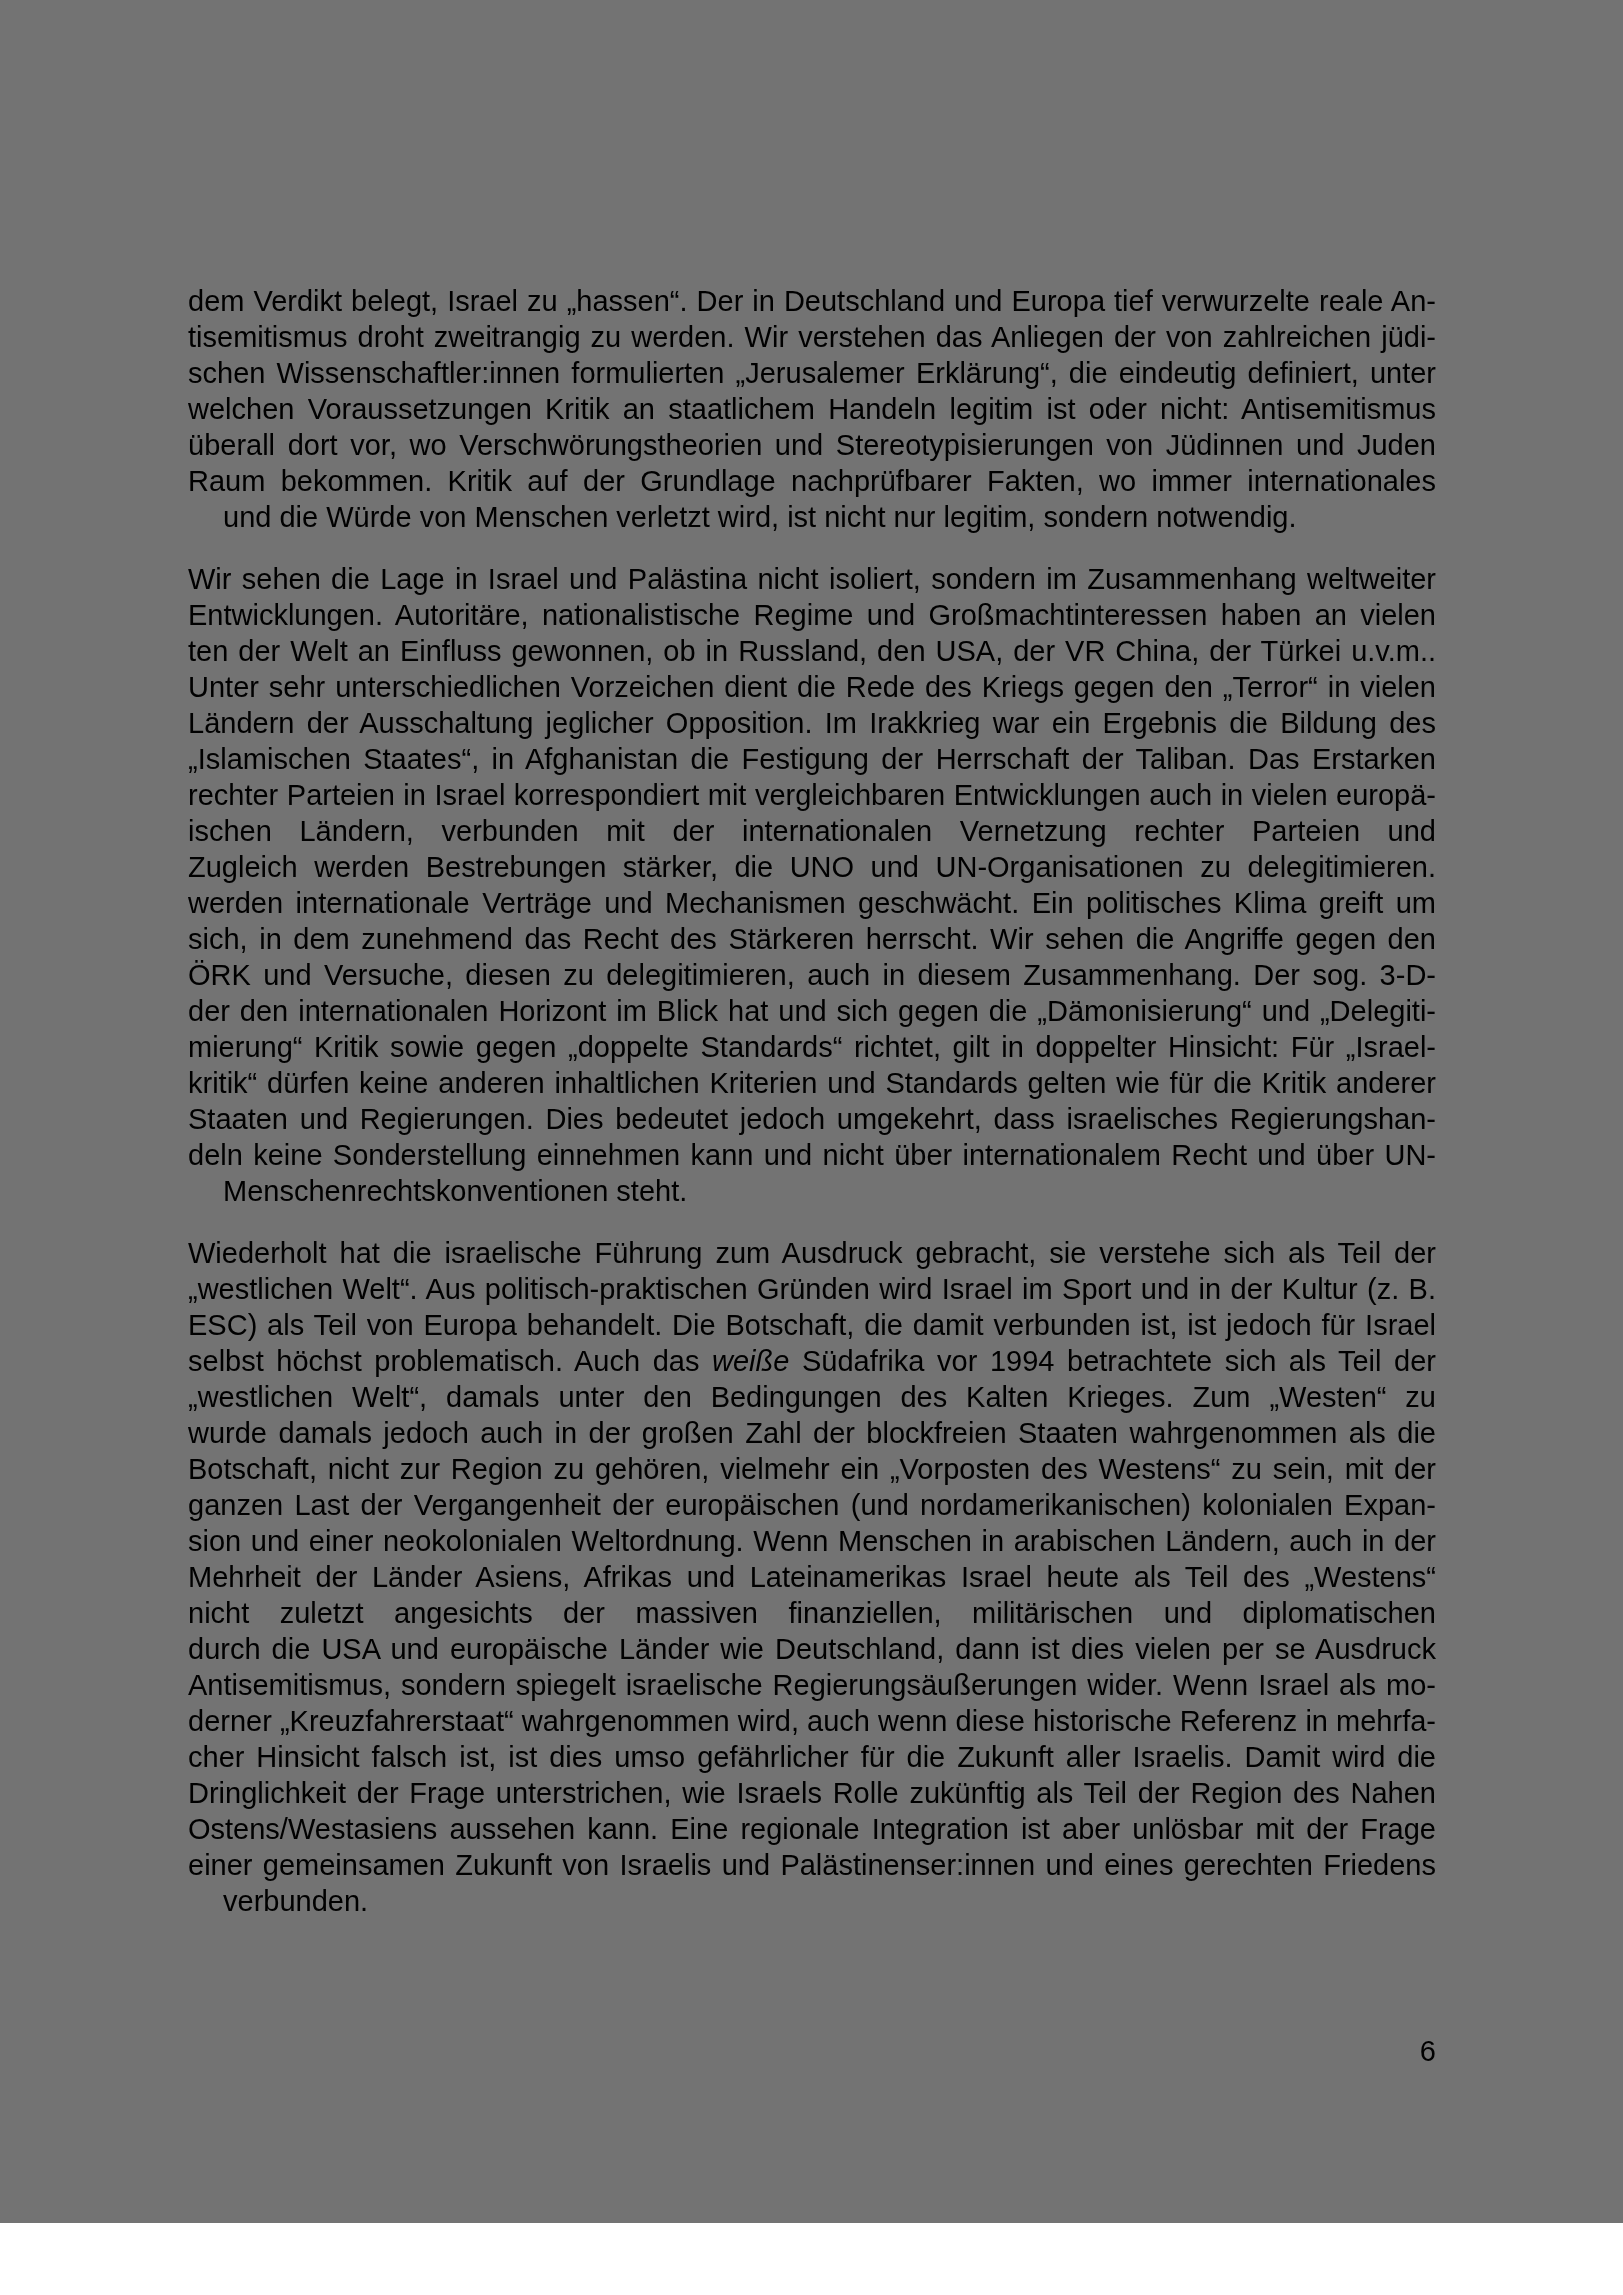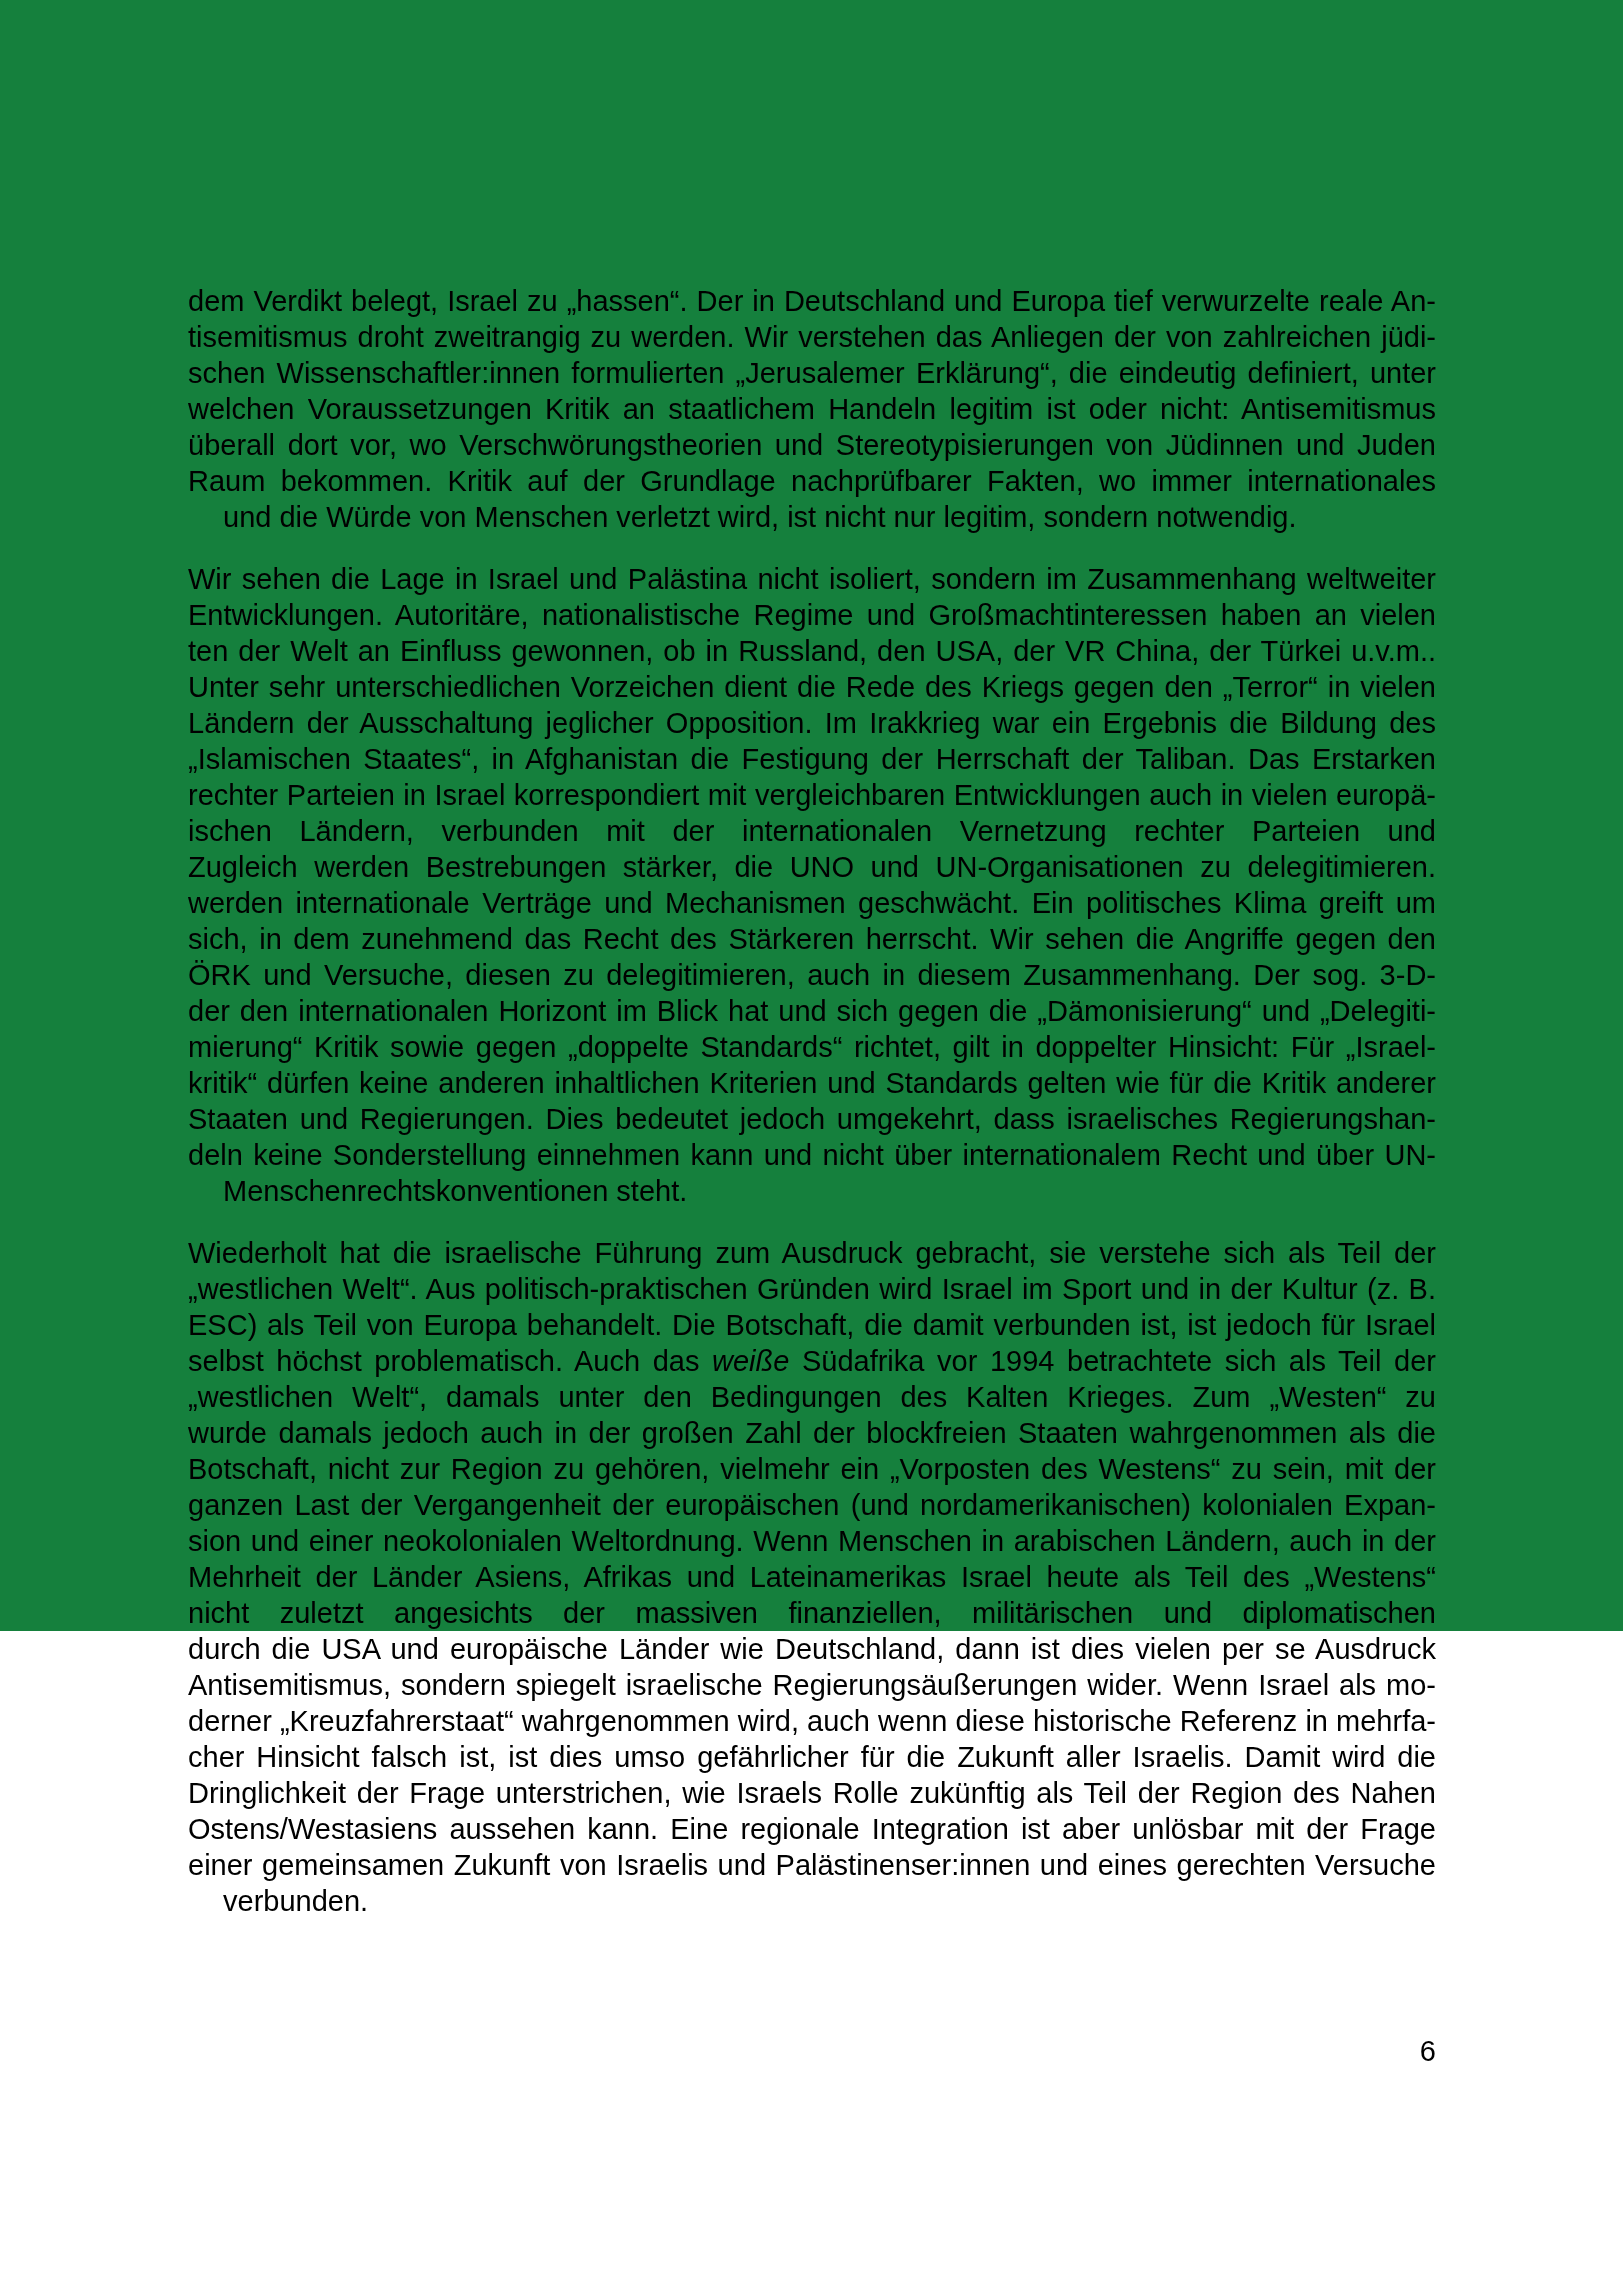--- a/index.html
+++ b/index.html
@@ -12,22 +12,22 @@
     position: relative;
     background: #ffffff;
     color: #000000;
     font-family: "Liberation Sans", "DejaVu Sans", sans-serif;
     overflow: hidden;
   }
   .page {
     position: absolute;
     left: 0; top: 0;
     width: 1623px;
-    height: 1631px;
-    background: #15803d;
+    height: 2223px;
+    background: #737373;
   }
   .text-block {
     position: absolute;
     left: 188px;
     top: 283px;
     width: 1248px;
   }
   .paragraph {
     margin: 0 0 26px 0;
     padding: 0;
@@ -107,19 +107,19 @@
         <div class="text-line">ganzen Last der Vergangenheit der europäischen (und nordamerikanischen) kolonialen Expan-</div>
         <div class="text-line">sion und einer neokolonialen Weltordnung. Wenn Menschen in arabischen Ländern, auch in der</div>
         <div class="text-line">Mehrheit der Länder Asiens, Afrikas und Lateinamerikas Israel heute als Teil des „Westens“ sehen,</div>
         <div class="text-line">nicht zuletzt angesichts der massiven finanziellen, militärischen und diplomatischen Unterstützung</div>
         <div class="text-line">durch die USA und europäische Länder wie Deutschland, dann ist dies vielen per se Ausdruck von</div>
         <div class="text-line">Antisemitismus, sondern spiegelt israelische Regierungsäußerungen wider. Wenn Israel als mo-</div>
         <div class="text-line">derner „Kreuzfahrerstaat“ wahrgenommen wird, auch wenn diese historische Referenz in mehrfa-</div>
         <div class="text-line">cher Hinsicht falsch ist, ist dies umso gefährlicher für die Zukunft aller Israelis. Damit wird die</div>
         <div class="text-line">Dringlichkeit der Frage unterstrichen, wie Israels Rolle zukünftig als Teil der Region des Nahen</div>
         <div class="text-line">Ostens/Westasiens aussehen kann. Eine regionale Integration ist aber unlösbar mit der Frage</div>
-        <div class="text-line">einer gemeinsamen Zukunft von Israelis und Palästinenser:innen und eines gerechten Versuche</div>
+        <div class="text-line">einer gemeinsamen Zukunft von Israelis und Palästinenser:innen und eines gerechten Friedens</div>
         <div class="text-line last-line">verbunden.</div>
       </div>
     </div>
   <div class="page-number">6</div>
 </div>
 
 
 </body></html>

